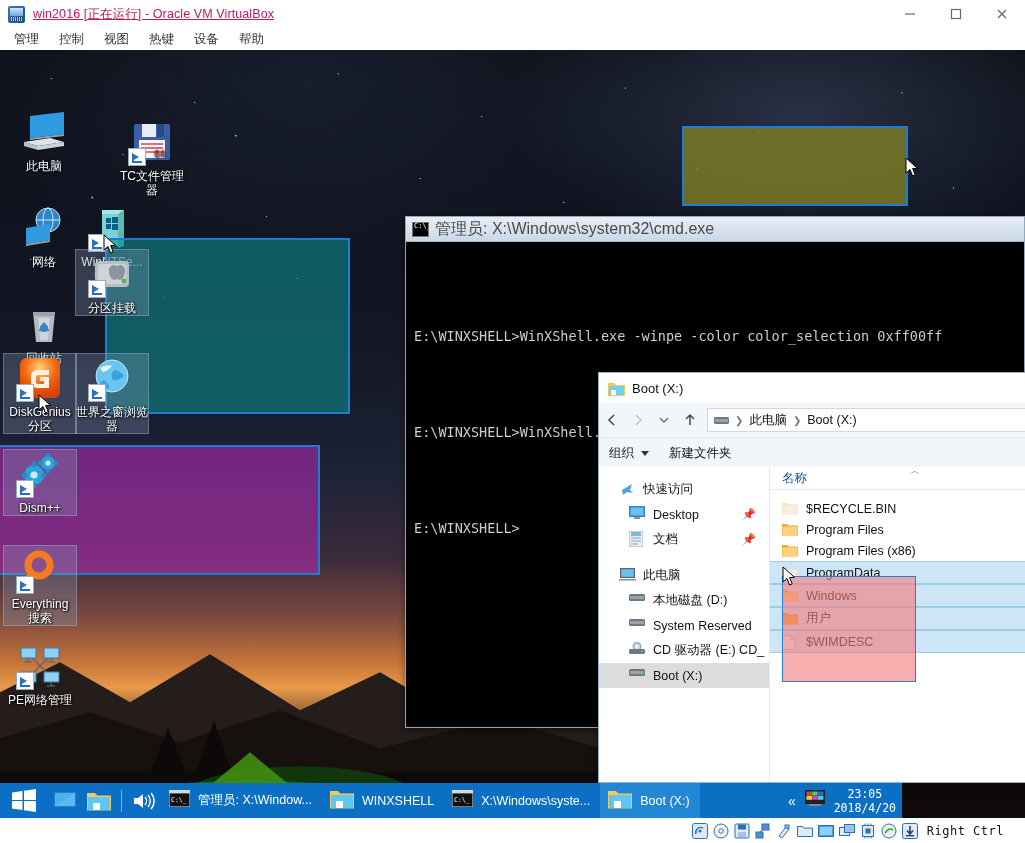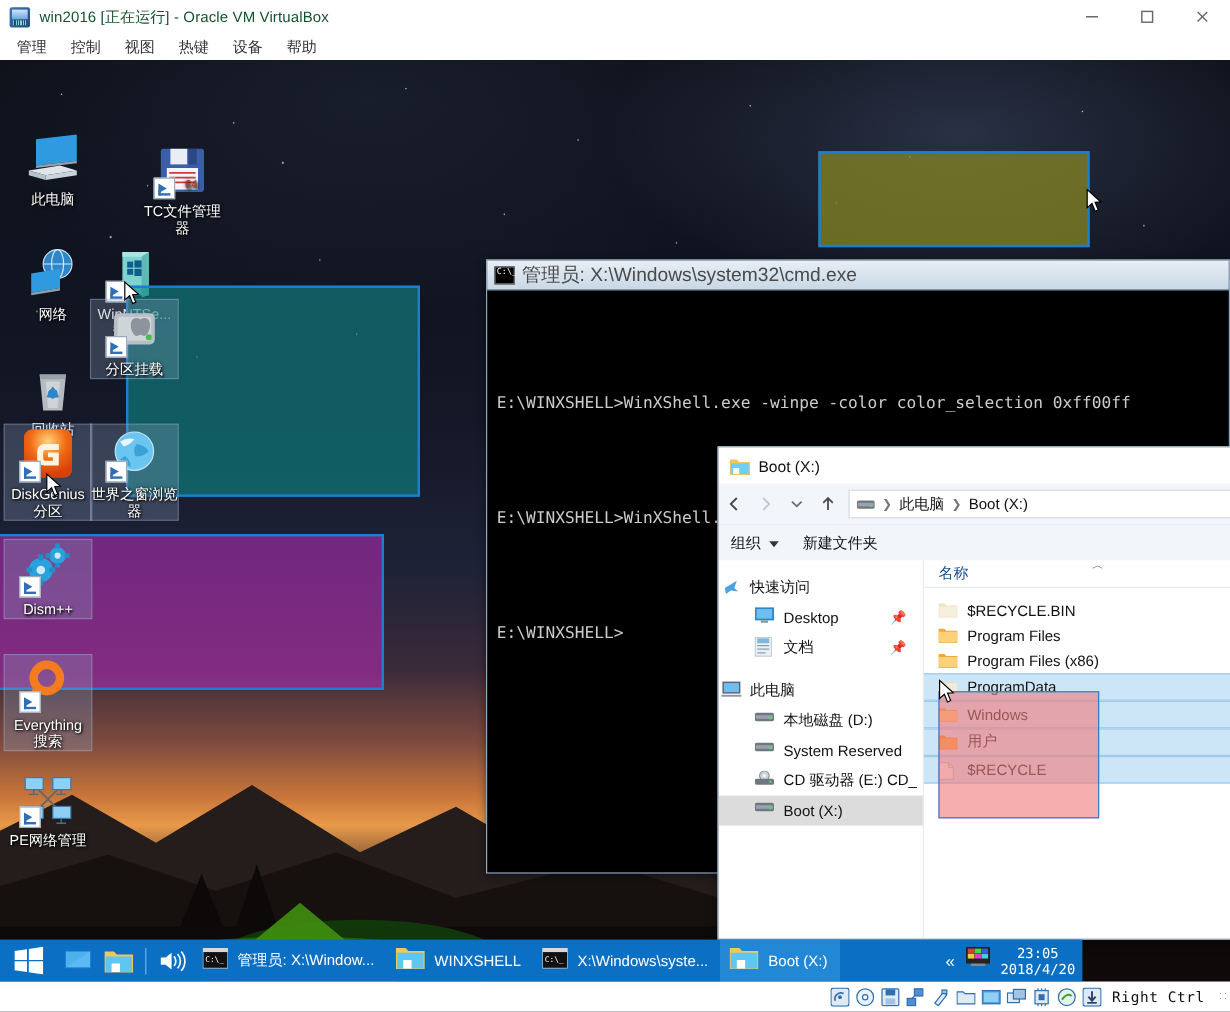--- a/index.html
+++ b/index.html
@@ -12,21 +12,21 @@
 
   
   .vb-titlebar{position:absolute;left:0;top:0;width:1025px;height:28px;background:#ffffff;
     border-bottom:0px solid #ddd;display:flex;align-items:center;}
   .vb-icon{width:17px;height:17px;margin-left:8px;margin-right:8px;position:relative;flex:0 0 auto;
     background:linear-gradient(135deg,#3a76b8,#1e4d80);border-radius:2px;overflow:hidden;}
   .vb-icon:before{content:"";position:absolute;left:2px;top:2px;width:13px;height:8px;
     background:linear-gradient(180deg,#cfe4f7,#6fa8dc);}
   .vb-icon:after{content:"";position:absolute;left:3px;top:11px;width:11px;height:4px;
     background:repeating-linear-gradient(90deg,#9fd,#9fd 1px,#246 1px,#246 2px);opacity:.8;}
-  .vb-title{font-size:12.5px;color:#14532d;letter-spacing:.1px;}
+  .vb-title{font-size:12.5px;color:#be185d;letter-spacing:.1px;text-decoration:underline;}
   .vb-wbtns{margin-left:auto;display:flex;height:28px;}
   .vb-wbtn{width:46px;height:28px;display:flex;align-items:center;justify-content:center;}
   .vb-wbtn svg{display:block;}
   .vb-menubar{position:absolute;left:0;top:28px;width:922px;height:22px;background:#fff;display:flex;align-items:flex-end;}
   .vb-menu{font-size:12.5px;color:#333;padding:2px 8px;margin-left:4px;}
   .vb-menu:first-child{margin-left:6px;}
 
   
   #guest{position:absolute;left:0;top:50px;width:1025px;height:768px;overflow:hidden;background:#0b0d14;}
 
@@ -107,21 +107,21 @@
   .nbtn{width:26px;height:26px;display:flex;align-items:center;justify-content:center;}
   .crumbs{flex:1;height:24px;margin:0 8px 0 4px;background:#fff;border:1px solid #cfd9e4;
     display:flex;align-items:center;font-size:12.5px;color:#111;padding-left:6px;box-sizing:border-box;}
   .crumb-sep{color:#777;margin:0 6px;font-size:10px;}
   .exp-cmdbar{height:30px;background:#f2f6fa;display:flex;align-items:center;border-bottom:1px solid #e2e8ef;
     font-size:12.5px;color:#111;}
   .exp-cmdbar .it{padding:0 10px;display:flex;align-items:center;gap:7px;}
   .caret-dn{width:0;height:0;border-left:4px solid transparent;border-right:4px solid transparent;border-top:5px solid #333;}
   .exp-body{display:flex;position:absolute;left:0;right:0;top:94px;bottom:0;background:#fff;}
   .exp-nav-pane{width:170px;border-right:1px solid #e6ebf0;padding-top:10px;position:relative;}
-  .np-item{height:25px;display:flex;align-items:center;font-size:12.5px;color:#111;padding-left:2px;position:relative;}
+  .np-item{height:25px;display:flex;align-items:center;font-size:12.5px;color:#111;padding-left:20px;position:relative;}
   .np-item.ind{padding-left:30px;}
   .np-item.sel{background:#dcdcdc;}
   .np-item .gi{width:17px;height:17px;margin-right:7px;flex:0 0 auto;position:relative;}
   .np-item .pin{position:absolute;right:13px;top:6px;color:#8a8a8a;font-size:11px;}
   .np-gap{height:11px;}
   .exp-list{flex:1;position:relative;}
   .col-head{height:22px;border-bottom:1px solid #e6ebf0;display:flex;align-items:center;
     font-size:12.5px;color:#1a4f8a;padding-left:12px;position:relative;}
   .sortcaret{position:absolute;left:140px;top:-3px;color:#555;font-size:10px;}
   .row{height:21px;display:flex;align-items:center;font-size:12.5px;color:#111;padding-left:12px;position:relative;}
@@ -639,21 +639,21 @@
             </span>
             <span>用户</span>
           </div>
           <div class="row hl">
             <span class="fi">
               <svg width="13" height="15" viewBox="0 0 13 15">
                   <path d="M0.5,0.5 h8 l4,4 v10 h-12 Z" fill="#f3f5f7" stroke="#b9c2ca"></path>
                   <path d="M8.5,0.5 v4 h4" fill="none" stroke="#b9c2ca"></path>
                 </svg>
             </span>
-            <span>$RECYCLE</span>
+            <span>$WIMDESC</span>
           </div>
 
           <div class="rubber" style="left:12px;top:109px;width:134px;height:106px;"></div>
 
           <div class="cursor" style="left:12px;top:99px;">
             <svg width="14" height="21" viewBox="0 0 14 21">
                 <path d="M1,1 L1,16 L5,12.5 L7.6,19 L10.2,17.8 L7.6,11.6 L12.4,11.3 Z" fill="#fff" stroke="#000" stroke-width="1"></path>
               </svg>
           </div>
         </div>

